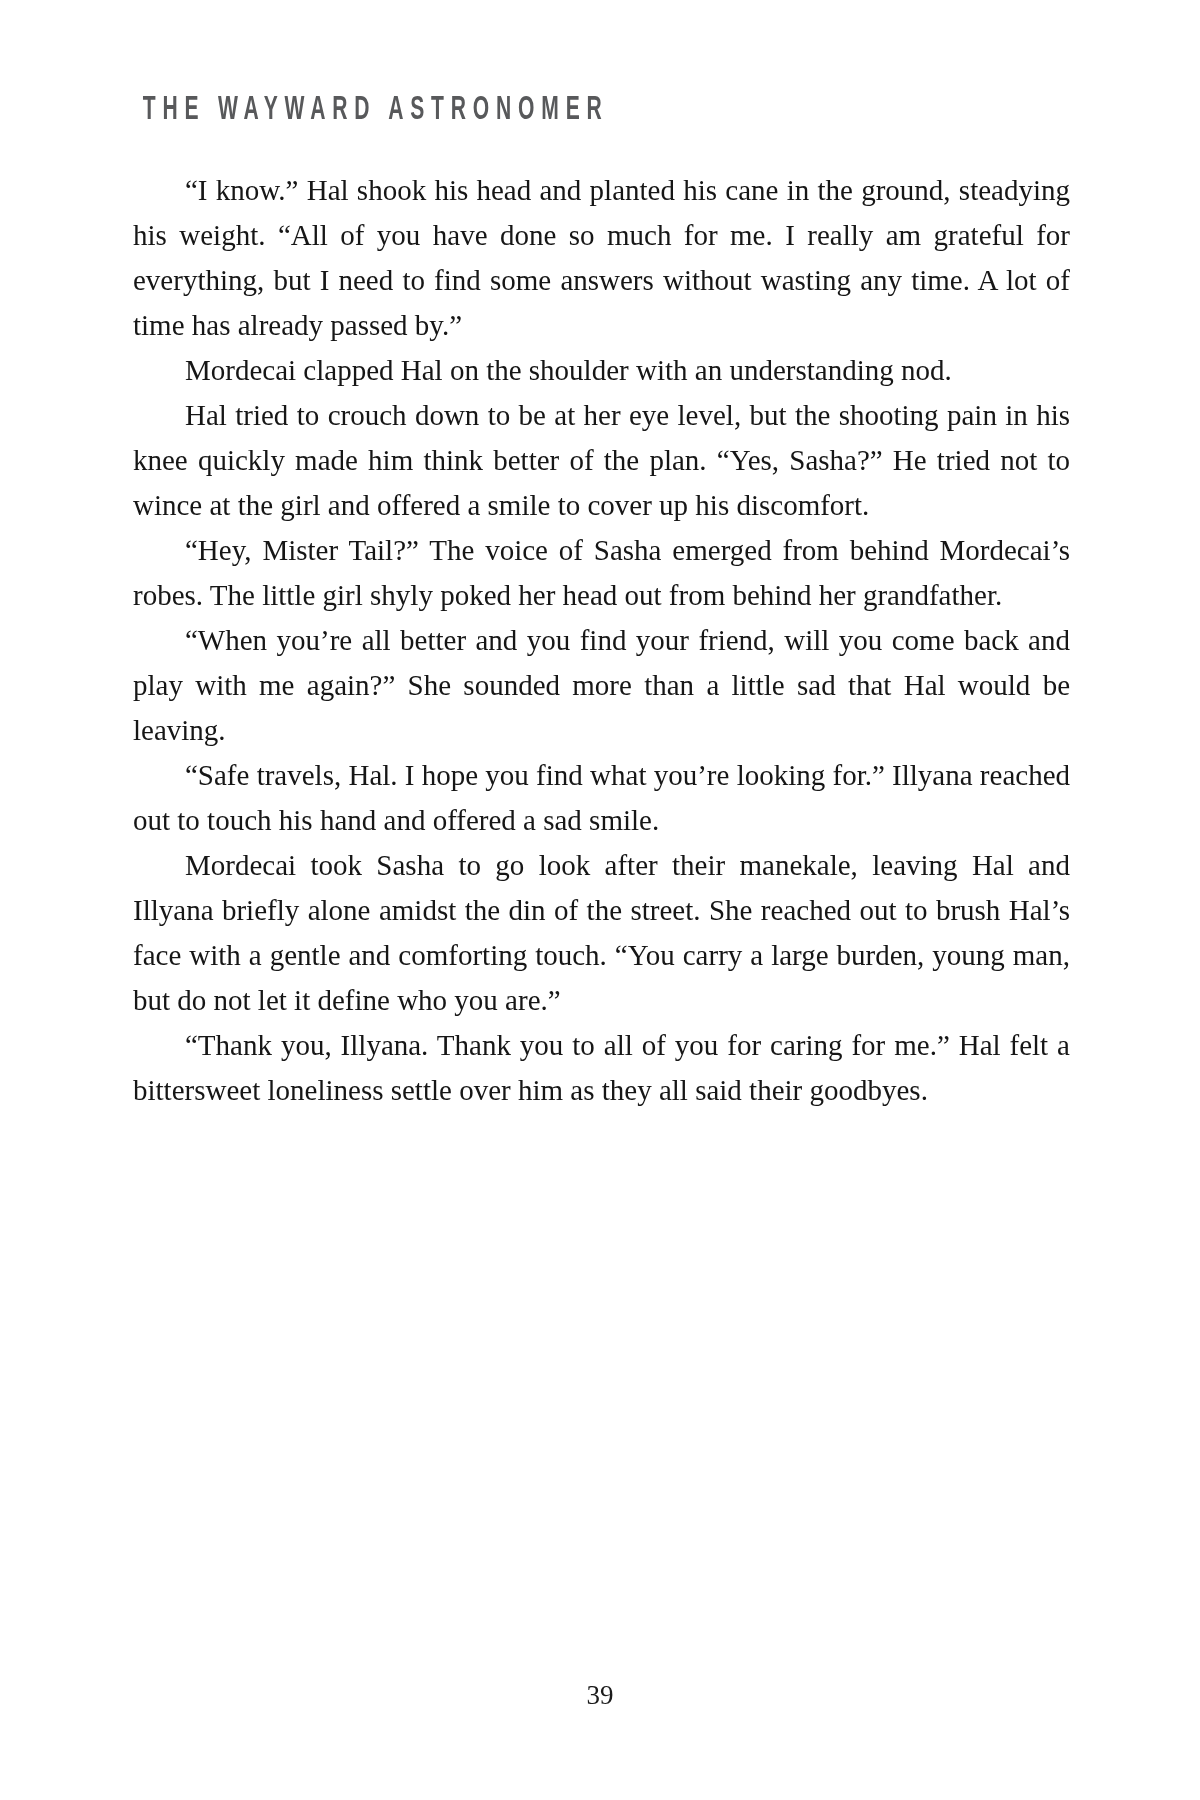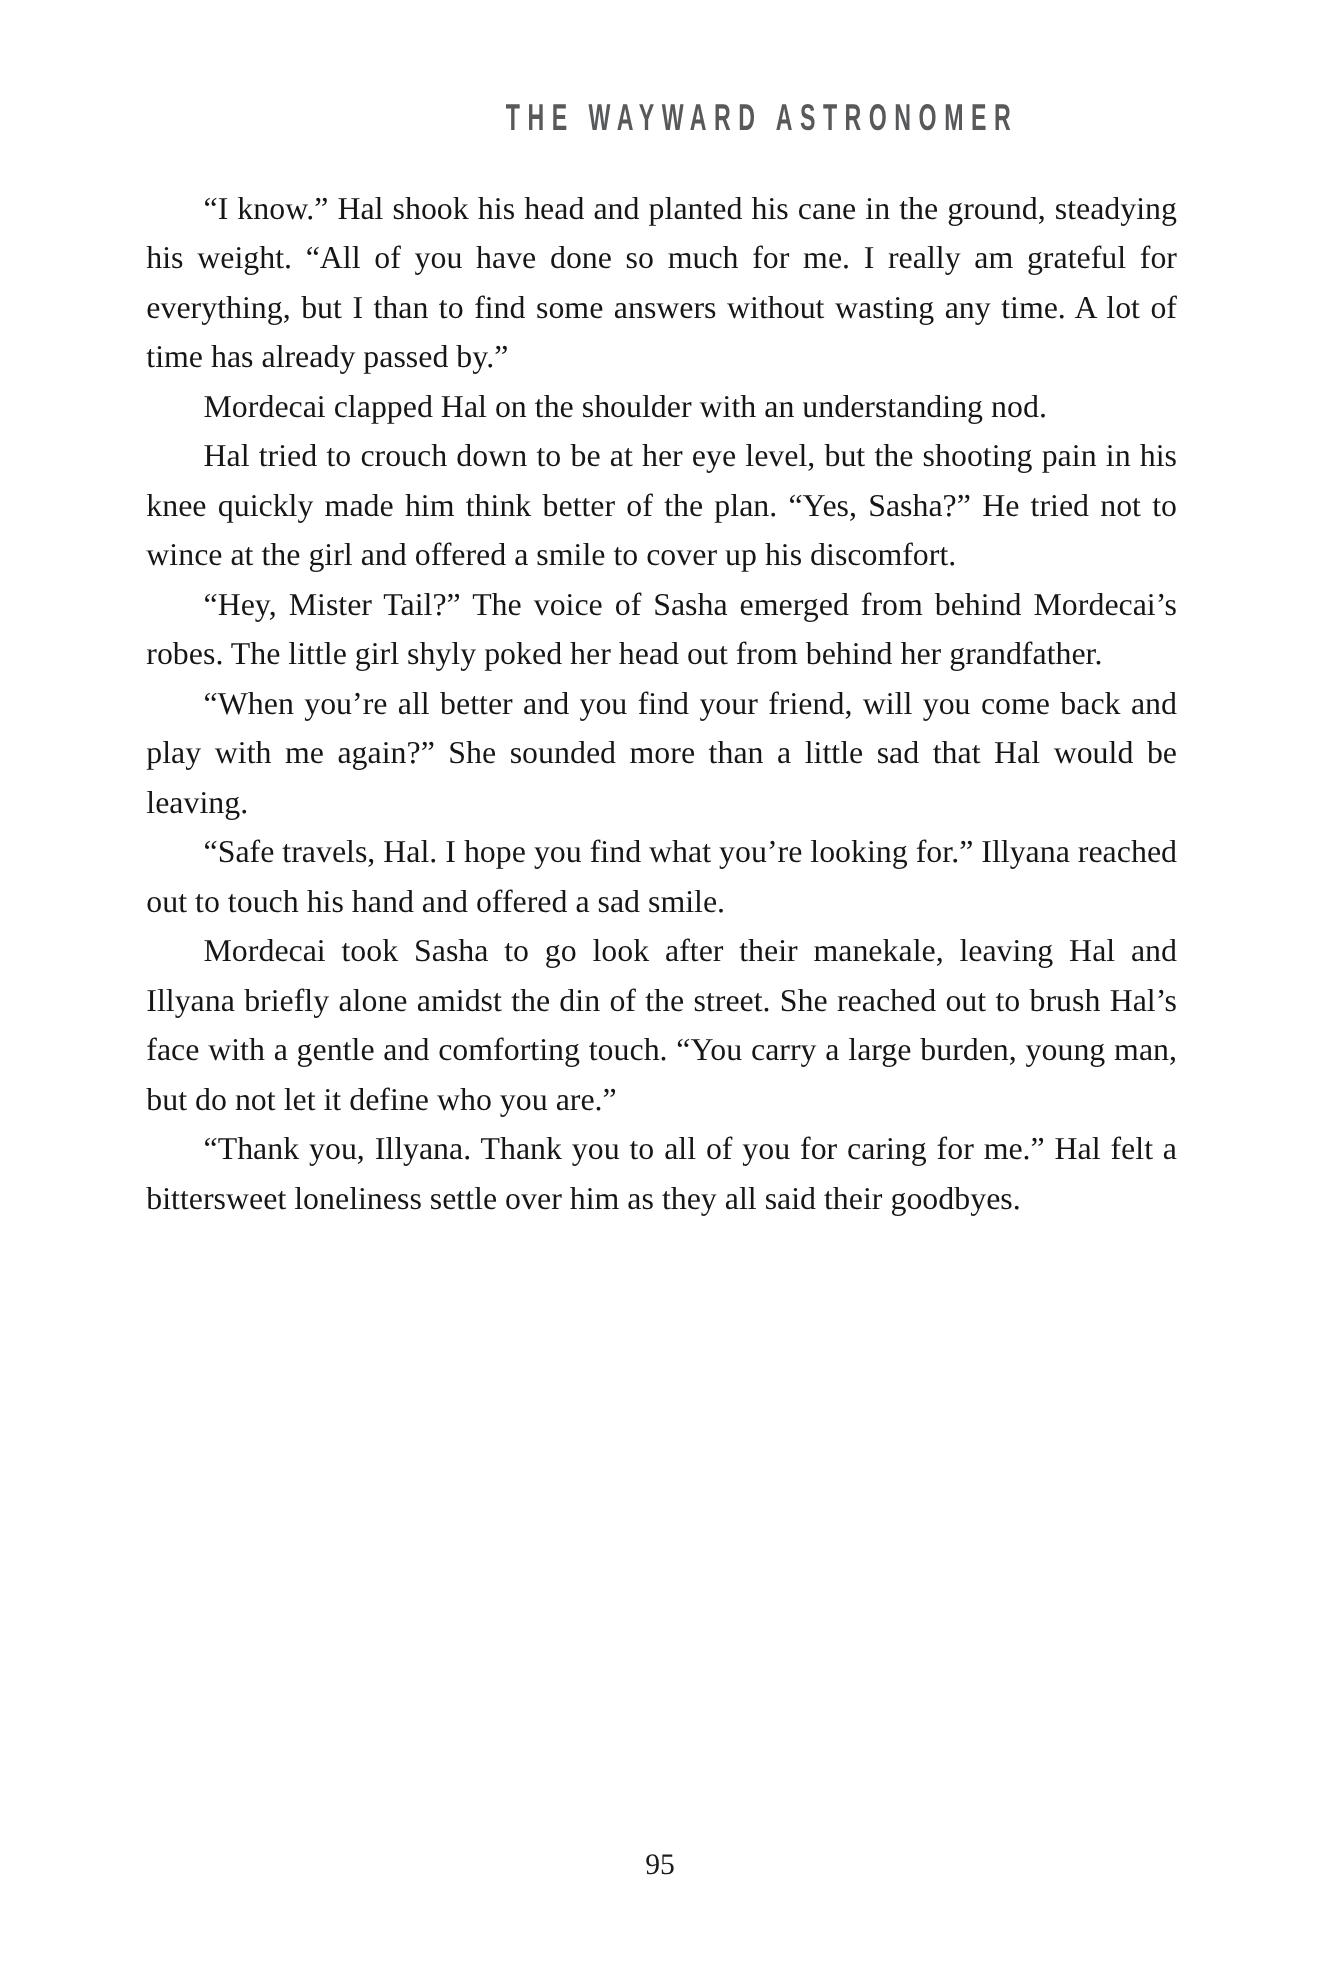--- a/index.html
+++ b/index.html
@@ -12,21 +12,21 @@
     width: 1200px;
     height: 1800px;
     background: #ffffff;
     overflow: hidden;
   }
   .running-head-wrap {
     position: absolute;
     top: 88px;
     left: 0;
     width: 1068px;
-    text-align: right;
+    text-align: left;
   }
   .running-head {
     display: inline-block;
     font-family: "Liberation Sans", sans-serif;
     font-weight: 700;
     font-size: 34px;
     letter-spacing: 11px;
     color: #58595b;
     white-space: nowrap;
     transform: scaleX(0.62);
@@ -61,25 +61,25 @@
 </head>
 <body>
 
 <div class="page">
 
   <div class="running-head-wrap">
     <span class="running-head">THE WAYWARD ASTRONOMER</span>
   </div>
 
   <div class="text-block">
-    <p>“I know.” Hal shook his head and planted his cane in the ground, steadying his weight. “All of you have done so much for me. I really am grateful for everything, but I than to find some answers without wasting any time. A lot of time has already passed by.”</p>
+    <p>“I know.” Hal shook his head and planted his cane in the ground, steadying his weight. “All of you have done so much for me. I really am grateful for everything, but I need to find some answers without wasting any time. A lot of time has already passed by.”</p>
     <p>Mordecai clapped Hal on the shoulder with an understanding nod.</p>
     <p>Hal tried to crouch down to be at her eye level, but the shooting pain in his knee quickly made him think better of the plan. “Yes, Sasha?” He tried not to wince at the girl and offered a smile to cover up his discomfort.</p>
     <p>“Hey, Mister Tail?” The voice of Sasha emerged from behind Mordecai’s robes. The little girl shyly poked her head out from behind her grandfather.</p>
     <p>“When you’re all better and you find your friend, will you come back and play with me again?” She sounded more than a little sad that Hal would be leaving.</p>
     <p>“Safe travels, Hal. I hope you find what you’re looking for.” Illyana reached out to touch his hand and offered a sad smile.</p>
     <p>Mordecai took Sasha to go look after their manekale, leaving Hal and Illyana briefly alone amidst the din of the street. She reached out to brush Hal’s face with a gentle and comforting touch. “You carry a large burden, young man, but do not let it define who you are.”</p>
     <p>“Thank you, Illyana. Thank you to all of you for caring for me.” Hal felt a bittersweet loneliness settle over him as they all said their goodbyes.</p>
   </div>
 
-  <div class="folio">95</div>
+  <div class="folio">39</div>
 
 </div>
 
 </body></html>

